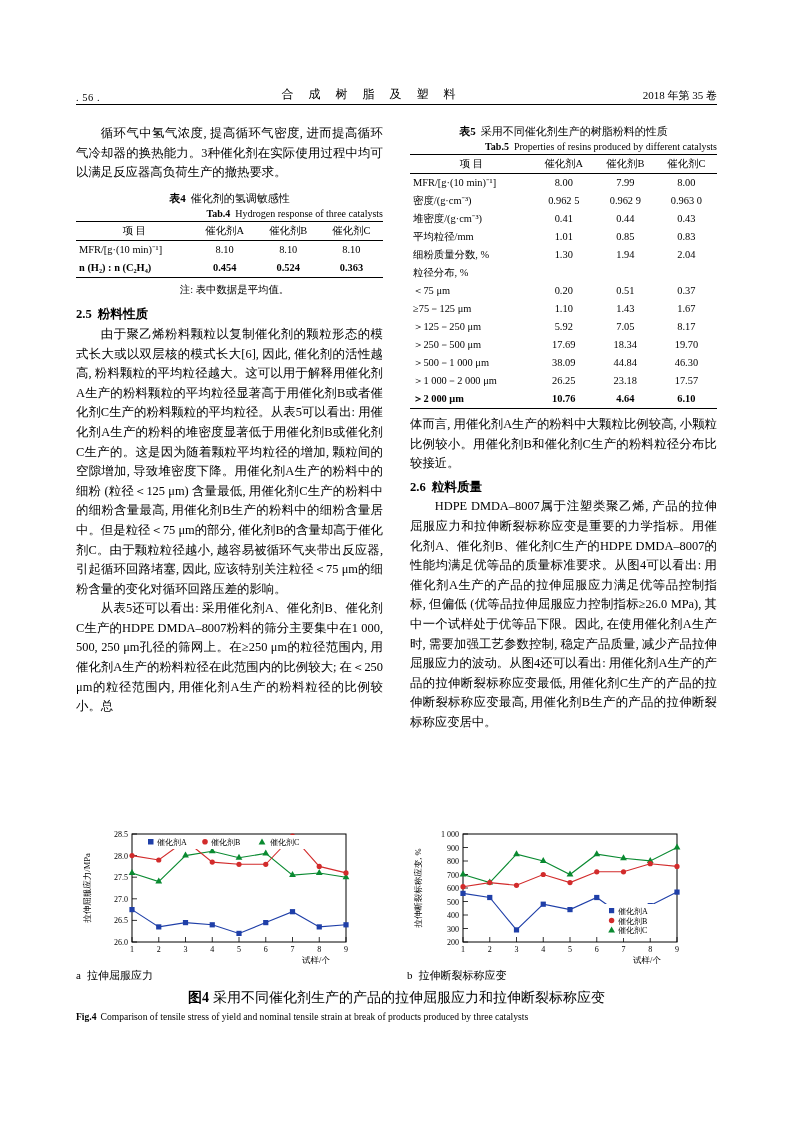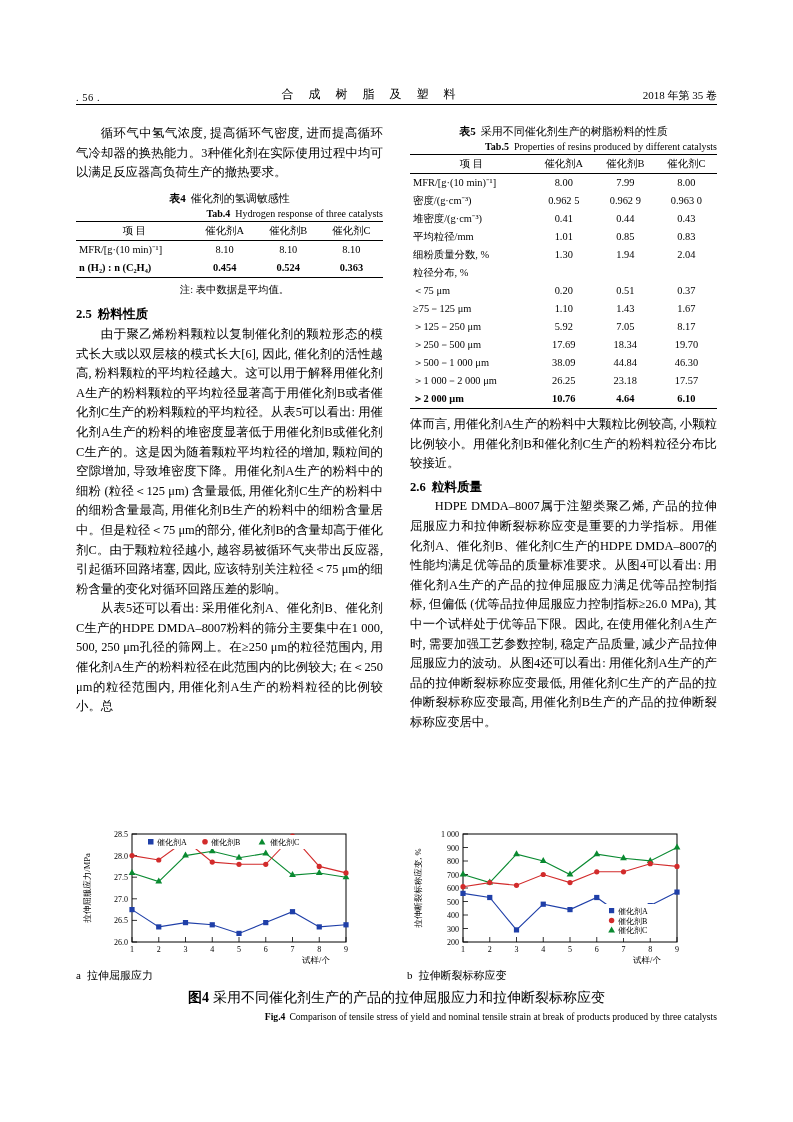--- a/index.html
+++ b/index.html
@@ -59,21 +59,21 @@
   }
   .fig-row{display:flex;justify-content:space-between;}
   .fig-box{width:310px;position:relative;}
   .fig-cap{text-align:left;font-size:11px;margin-top:2px;}
   .fig-cap .lab{font-weight:normal;margin-right:6px;}
   .fig-main{
     text-align:center;font-size:14px;margin-top:6px;
   }
   .fig-main .fno{font-weight:bold;margin-right:4px;}
   .fig-en{
-    text-align:right;font-size:9.6px;margin-top:4px;
+    text-align:left;font-size:9.6px;margin-top:4px;
   }
   .fig-en .fno{font-weight:bold;margin-right:4px;}
   svg{display:block;}
   .tick{font-size:8px;font-family:"Liberation Serif",serif;}
   .axlab{font-size:8.5px;font-family:"Liberation Serif",serif;}
 </style>
 </head>
 <body>
 
 <div class="page">

